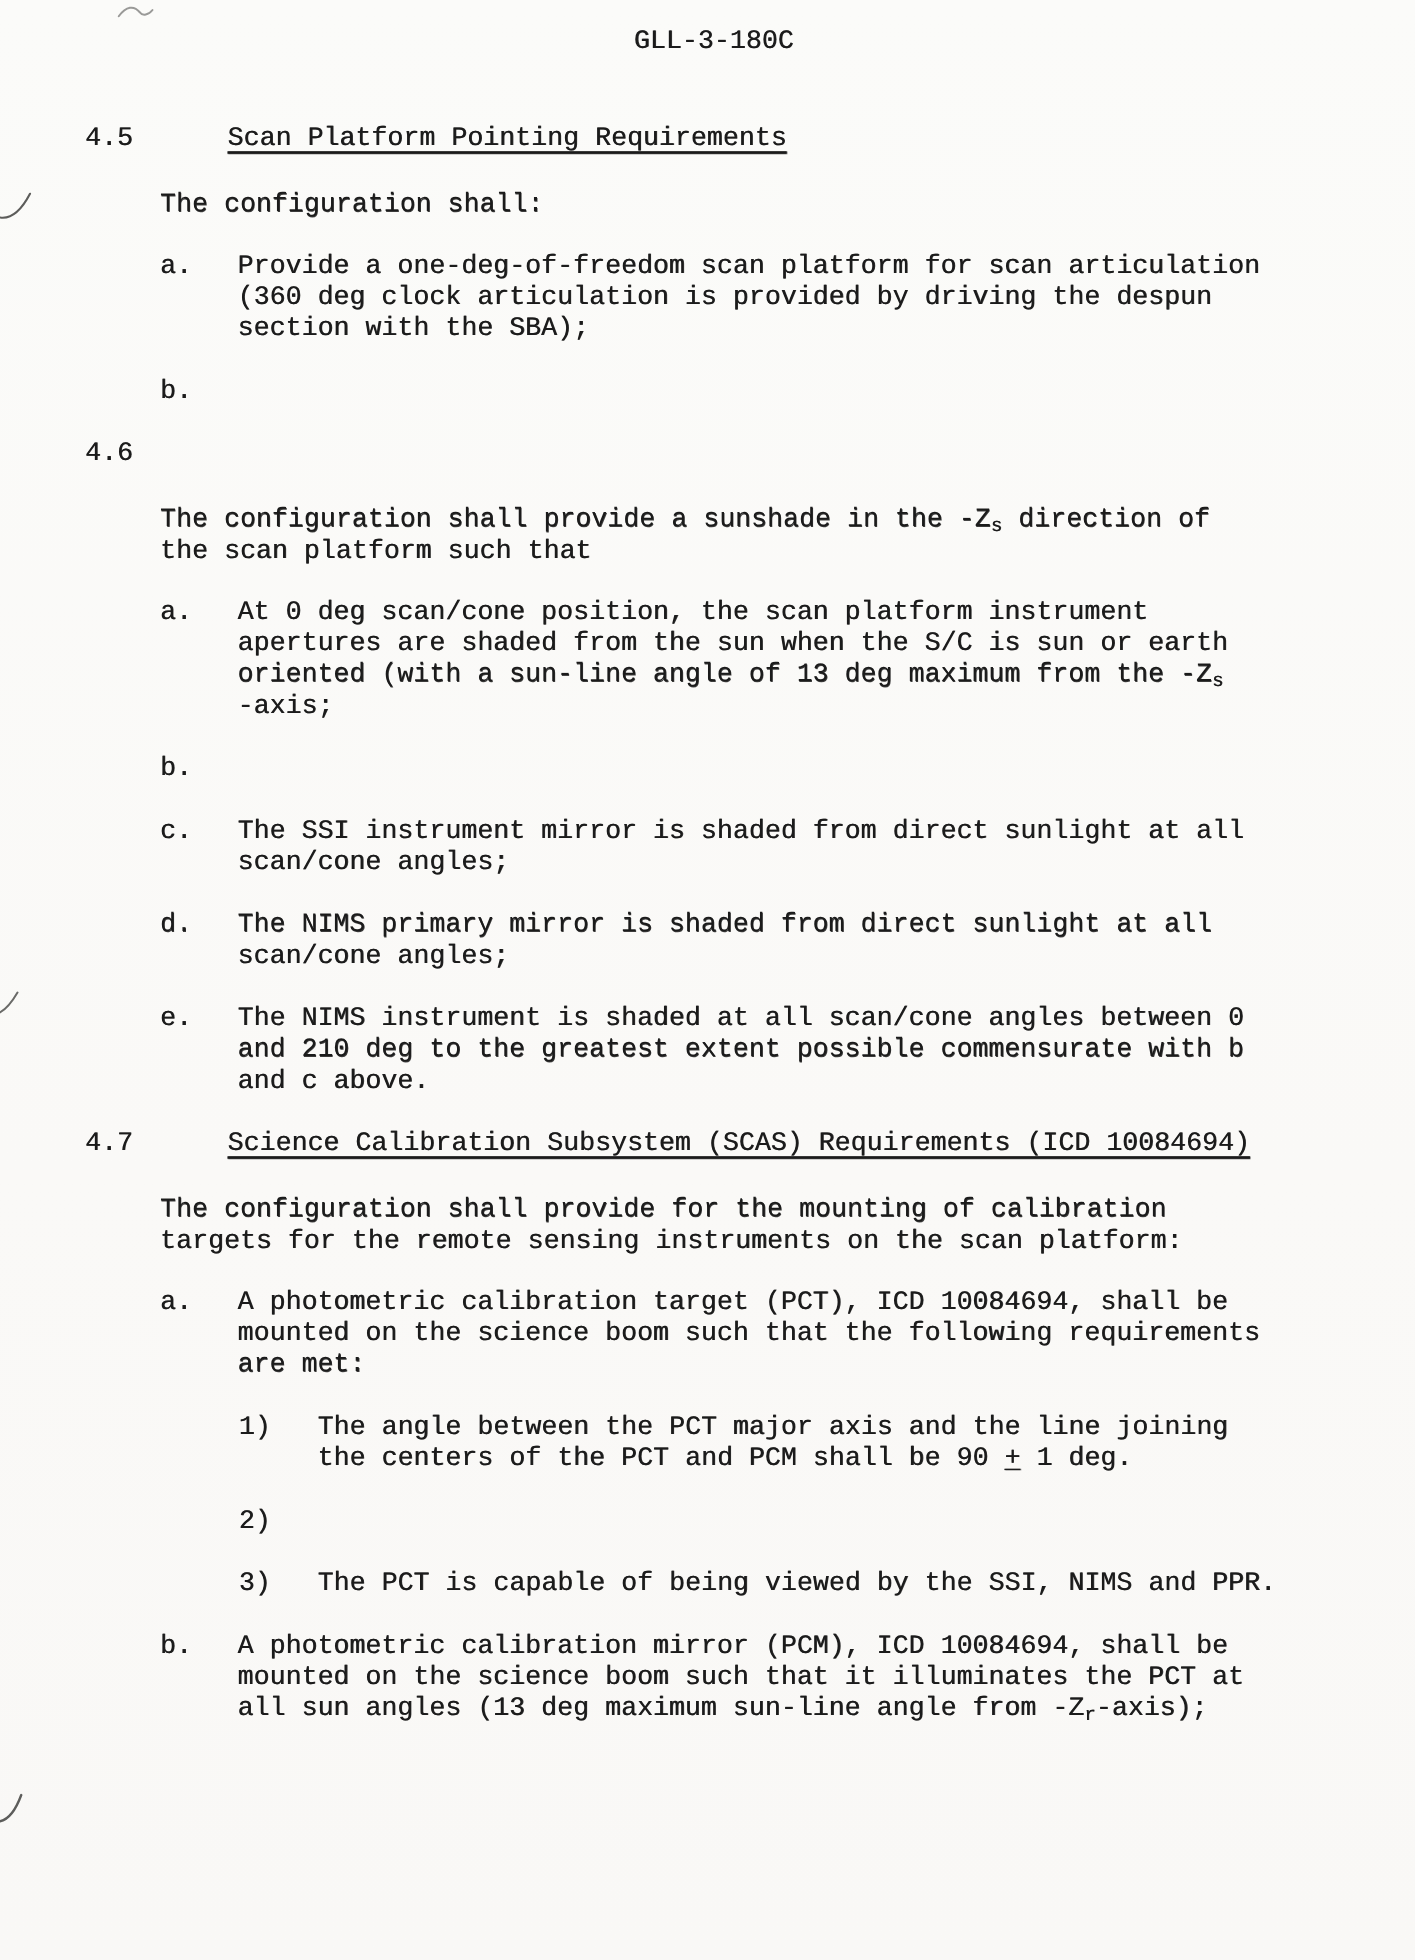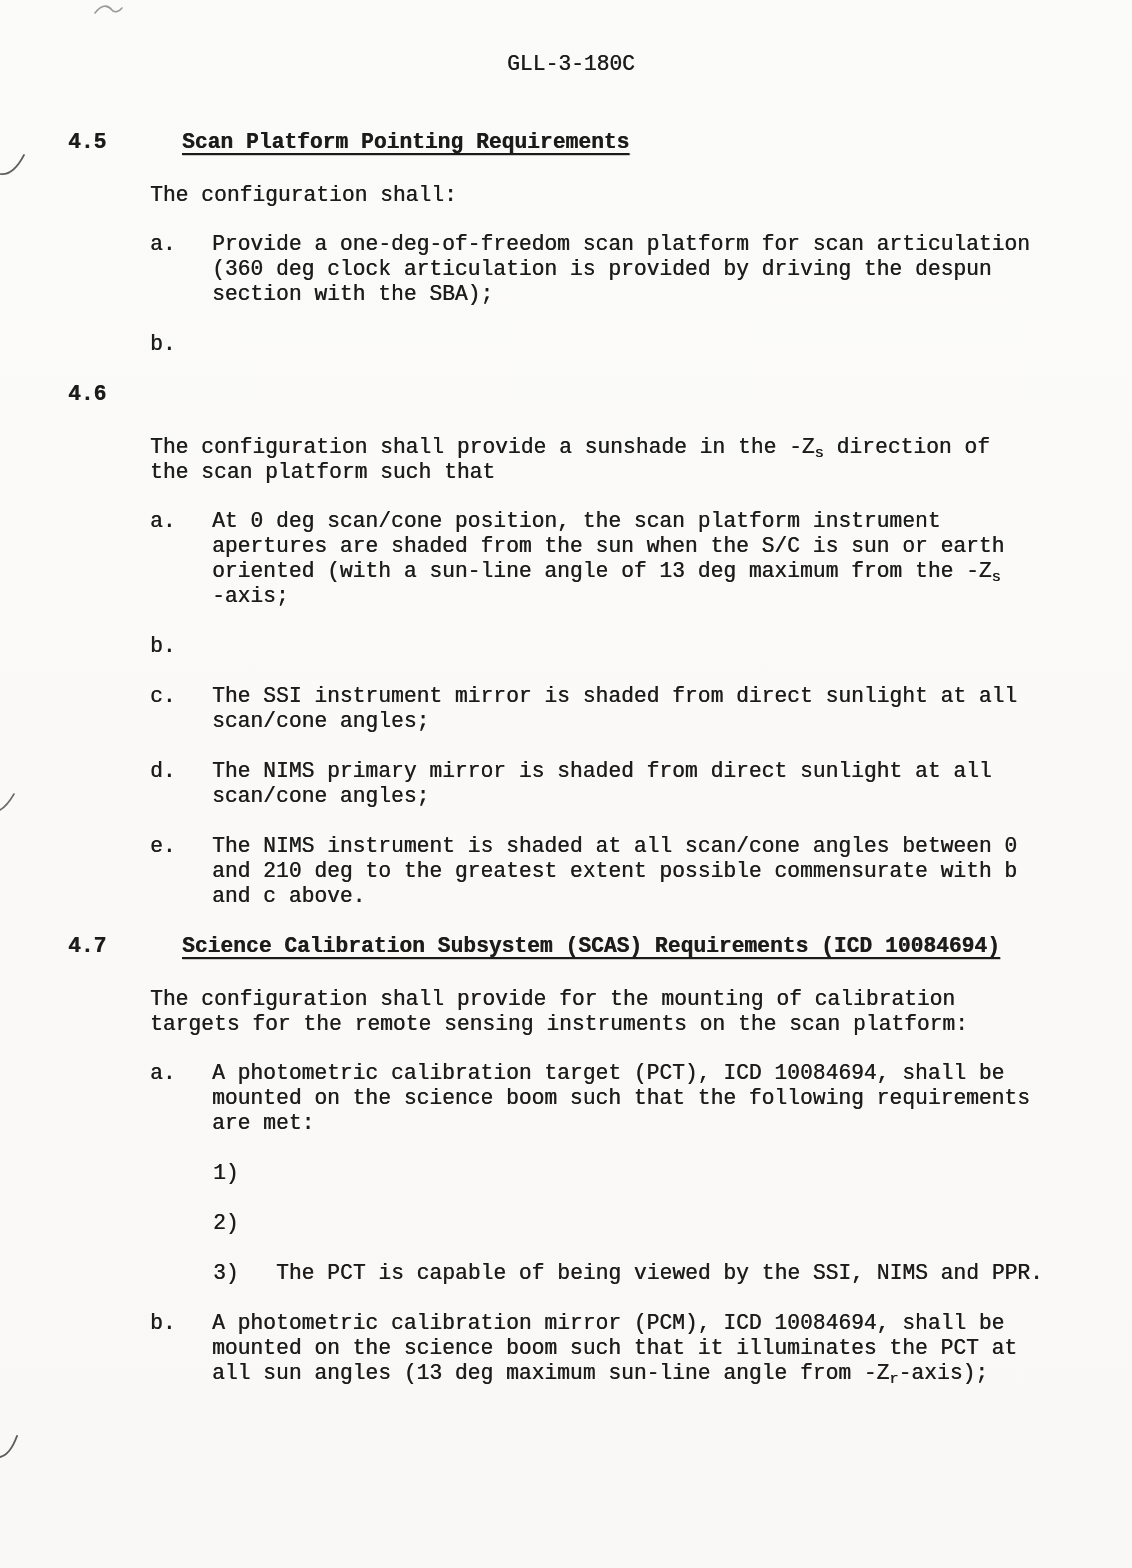--- a/index.html
+++ b/index.html
@@ -9,30 +9,30 @@
     width:1132px; height:1568px;
     background:linear-gradient(180deg,#fbfbf9 0%, #faf9f7 60%, #f9f8f6 100%);
     color:#1b1b1b;
     font-family:"Liberation Mono","DejaVu Sans Mono",monospace;
     font-size:21.3px;
     line-height:25px;
     overflow:hidden;
     text-shadow:0.45px 0.25px 0 rgba(25,25,25,0.85);
   }
   .content { padding:21px 58px 0 68px; }
-  .doc-header { text-align:center; margin-bottom:53px;margin-top:31px; }
+  .doc-header { text-align:center; margin-bottom:53px; }
   .section { }
-  .sec-head { display:flex; margin-bottom:28px;font-weight:bold; }
+  .sec-head { display:flex; margin-bottom:28px; }
   .sec-num { width:114px; flex:none; }
   .sec-title {
     text-decoration:underline;
     text-underline-offset:5px;
     text-decoration-thickness:1.6px;
   }
-  .body-block { margin-left:82px; }
+  .body-block { margin-left:60px; }
   .para { margin-bottom:24px; white-space:pre-line; }
   .item { display:flex; margin-bottom:25px; }
   .item > .marker { width:62px; flex:none; }
   .subitem { display:flex; margin-left:63px; margin-bottom:25px; }
   .subitem > .marker { width:63px; flex:none; }
   .itext { white-space:pre-line; }
   sub { font-size:0.72em; line-height:0; vertical-align:-0.24em; }
   .pm { text-decoration:underline; text-underline-offset:3px; text-decoration-thickness:1.4px; }
   .page-number { position:absolute; left:0; top:1568px; width:100%; text-align:center; }
   .artifact { position:absolute; pointer-events:none; }
@@ -123,20 +123,22 @@
         <p class="para">The configuration shall provide for the mounting of calibration
 targets for the remote sensing instruments on the scan platform:</p>
         <div class="item">
           <span class="marker">a.</span>
           <div class="itext">A photometric calibration target (PCT), ICD 10084694, shall be
 mounted on the science boom such that the following requirements
 are met:</div>
         </div>
         <div class="subitem">
           <span class="marker">1)</span>
+          <div class="itext">The angle between the PCT major axis and the line joining
+the centers of the PCT and PCM shall be 90 <span class="pm">+</span> 1 deg.</div>
         </div>
         <div class="subitem">
           <span class="marker">2)</span>
         </div>
         <div class="subitem">
           <span class="marker">3)</span>
           <div class="itext">The PCT is capable of being viewed by the SSI, NIMS and PPR.</div>
         </div>
         <div class="item">
           <span class="marker">b.</span>

